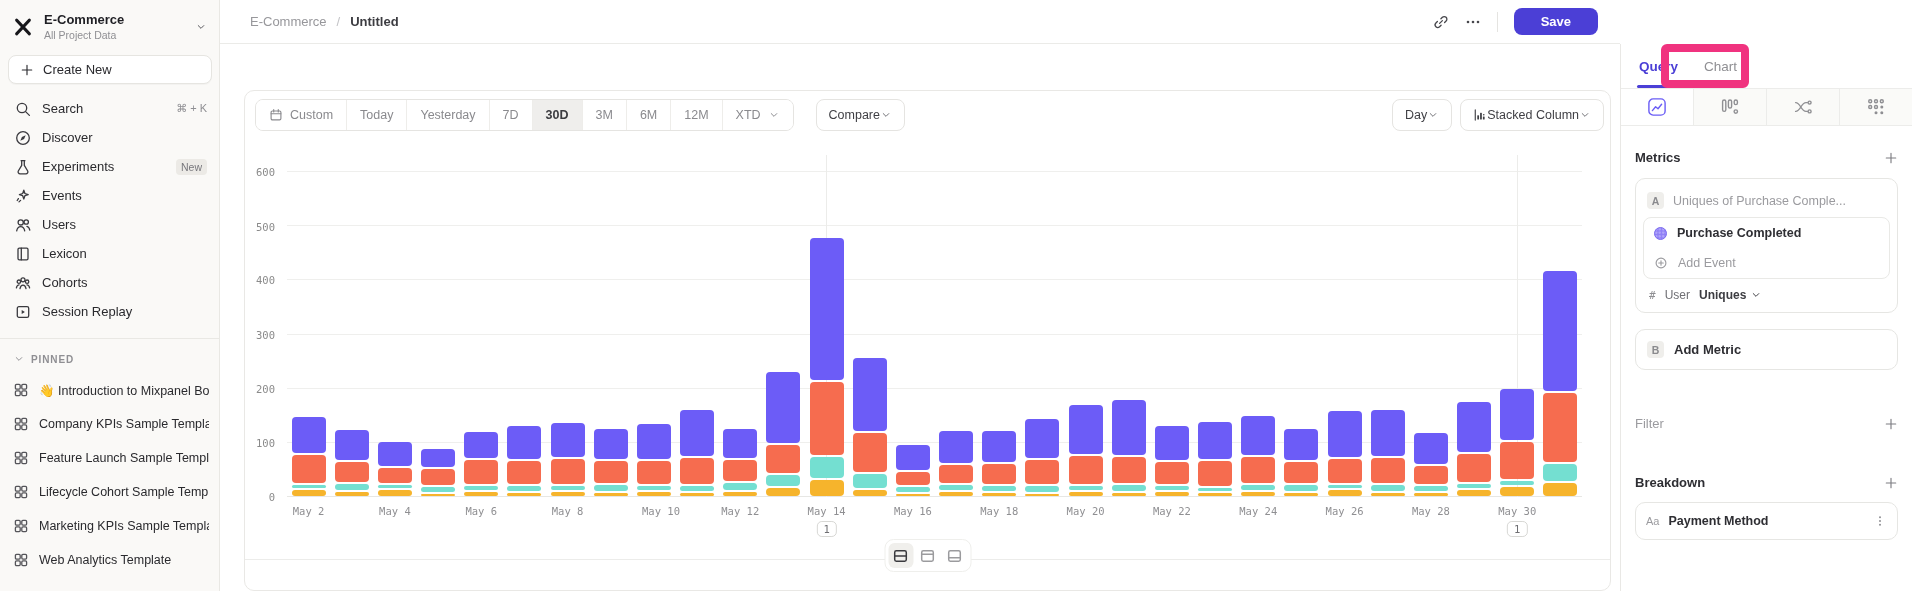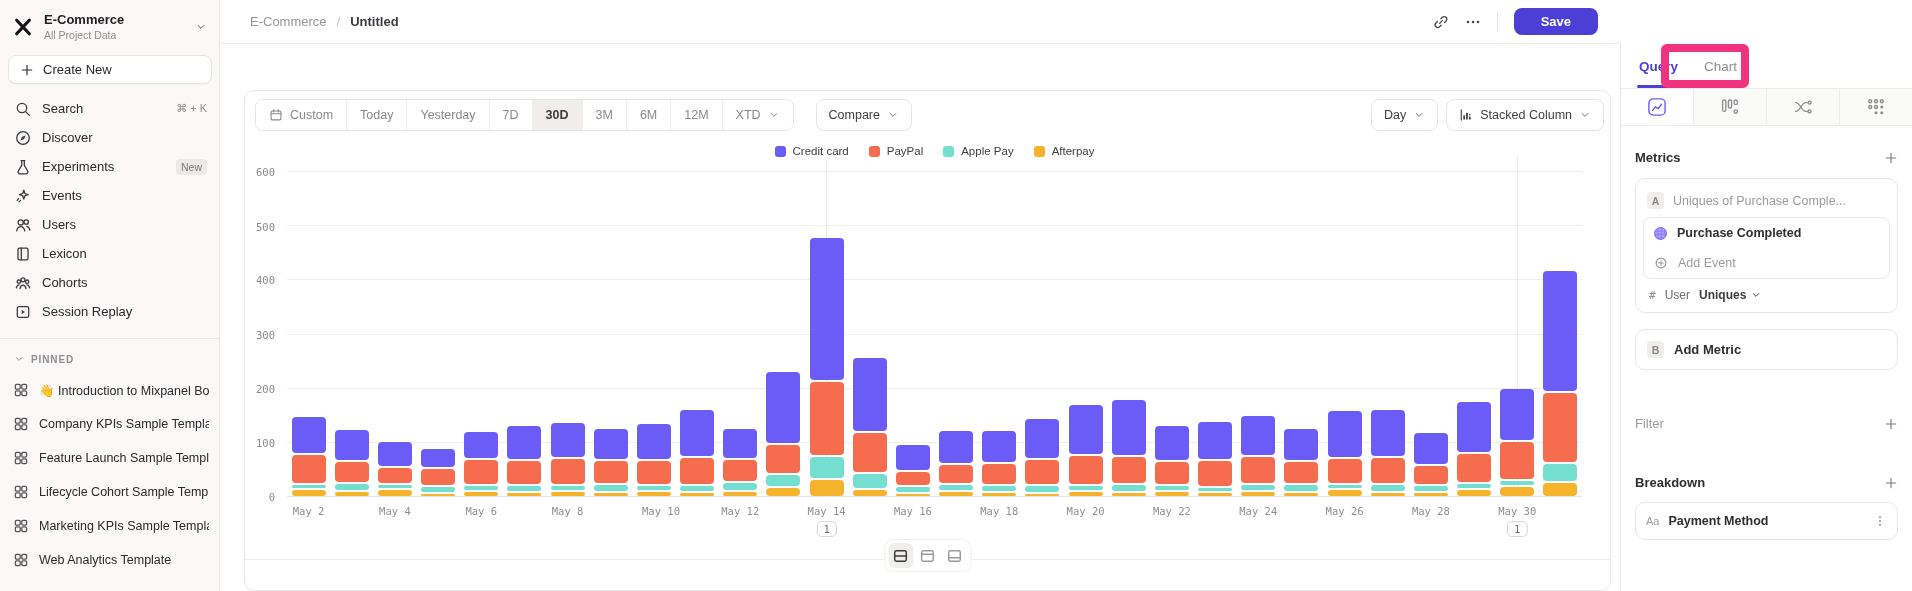--- a/index.html
+++ b/index.html
@@ -60,21 +60,21 @@
   .card { position:relative; margin:46px 8px 0 24px; width:1367px; height:540px;
     border:1px solid #e9e8e5; border-radius:10px; background:#fff; }
   .card-toolbar { position:absolute; top:8px; left:10px; right:6px; display:flex; align-items:center; }
   .seg { display:inline-flex; align-items:stretch; border:1px solid #e5e4e1; border-radius:8px;
     overflow:hidden; background:#fff; height:32px; }
   .dbtn { display:flex; align-items:center; gap:7px; padding:0 13px; font-size:12.5px; color:#8a8a8e;
     background:#fff; border:none; border-left:1px solid #eeedea; cursor:pointer; white-space:nowrap; }
   .dbtn:first-child { border-left:none; }
   .dbtn.sel { background:#efeeec; color:#3c3c40; font-weight:700; }
   .dbtn .icn { color:#8a8a8e; }
-  .pill-btn { display:inline-flex; align-items:center; gap:7px; height:32px; padding:0 12px;
+  .pill-btn { display:inline-flex; align-items:center; gap:0; height:32px; padding:0 12px;
     border:1px solid #e5e4e1; border-radius:8px; background:#fff; font-size:12.5px; color:#3f3f44; cursor:pointer; }
   .pill-btn .chev { color:#6f6f74; }
   .tb-right { margin-left:auto; display:flex; align-items:center; gap:8px; }
 
   
   .legend { position:absolute; top:54px; left:42px; width:1295px; display:flex; justify-content:center;
     gap:20px; font-size:11.5px; color:#3f3f44; }
   .leg-item { display:flex; align-items:center; gap:7px; cursor:pointer; }
   .swatch { width:11px; height:11px; border-radius:3px; }
   .plot { position:absolute; left:42px; top:0; width:1295px; height:406px; }
@@ -430,38 +430,20 @@
             <span>Stacked Column</span>
             <span class="icn i12 chev">
                 <svg viewBox="0 0 16 16">
                   <path d="M4.3 6.1 8 9.8l3.7-3.7"></path>
                 </svg>
               </span>
           </button>
         </div>
       </div>
 
-      <div class="legend" id="legend">
-          <span class="leg-item">
-            <span class="swatch" style="background: rgb(108, 92, 247);"></span>
-            <span>Credit card</span>
-          </span>
-          <span class="leg-item">
-            <span class="swatch" style="background: rgb(246, 108, 79);"></span>
-            <span>PayPal</span>
-          </span>
-          <span class="leg-item">
-            <span class="swatch" style="background: rgb(116, 223, 209);"></span>
-            <span>Apple Pay</span>
-          </span>
-          <span class="leg-item">
-            <span class="swatch" style="background: rgb(246, 180, 44);"></span>
-            <span>Afterpay</span>
-          </span>
-        </div>
       <div class="plot" id="plot">
           <div class="gline zero" style="bottom: 0px;"></div>
           <span class="ylab" style="bottom: 0px;">0</span>
           <div class="gline" style="bottom: 54.1667px;"></div>
           <span class="ylab" style="bottom: 54.1667px;">100</span>
           <div class="gline" style="bottom: 108.333px;"></div>
           <span class="ylab" style="bottom: 108.333px;">200</span>
           <div class="gline" style="bottom: 162.5px;"></div>
           <span class="ylab" style="bottom: 162.5px;">300</span>
           <div class="gline" style="bottom: 216.667px;"></div>

